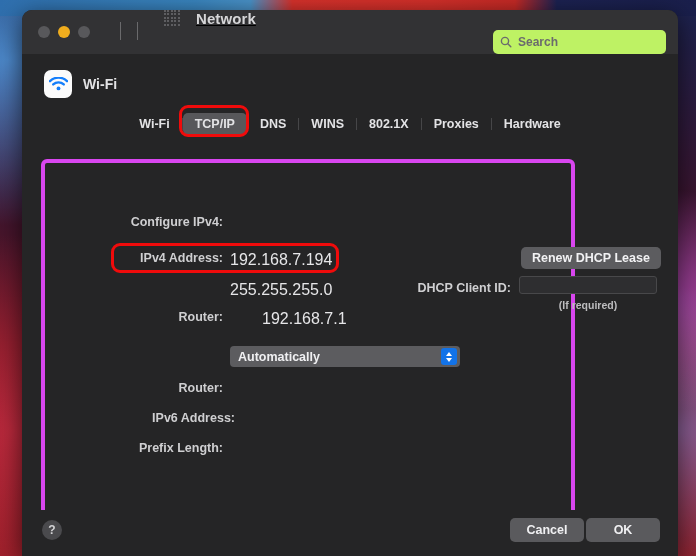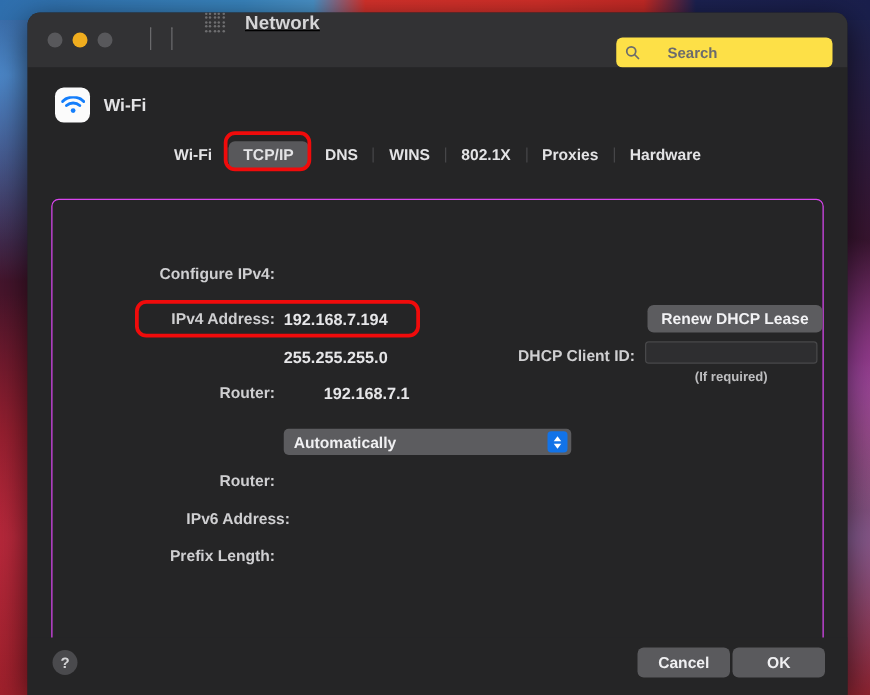--- a/index.html
+++ b/index.html
@@ -83,25 +83,25 @@
     color: #d6d6d8;
     font-size: 15px;
     font-weight: 700;
     letter-spacing: 0.1px;
   }
 
   #search-field {
     position: absolute;
     right: 12px; top: 20px;
     width: 173px; height: 24px;
-    background: #fde047;
+    background: #bef264;
     border-radius: 5px;
     display: flex; align-items: center;
     padding: 0 7px;
-    gap: 22px;
+    gap: 6px;
   }
   #search-field svg { flex: 0 0 auto; }
   #search-placeholder { color: #6b6b6d; font-size: 12px; font-weight: 700; }
 
   
   #body { position: relative; height: 502px; background: #252526; }
 
   #service-header {
     display: flex; align-items: center; gap: 11px;
     padding: 16px 0 0 22px;
@@ -140,32 +140,32 @@
     width: 70px; height: 32px;
     border: 3px solid #f00b0b;
     border-radius: 9px;
     pointer-events: none;
   }
 
   
   #panel {
     position: absolute;
     left: 19px; top: 105px;
-    width: 618px; height: 367px;
-    border: 1px solid #d946ef;
+    width: 534px; height: 367px;
+    border: 4px solid #d946ef;
     border-radius: 6px;
     background: #252526;
   }
 
   .row { position: absolute; display: flex; align-items: center; }
   .lbl {
     color: #cfcfd1; font-size: 12.5px; font-weight: 700;
     text-align: right; white-space: nowrap;
   }
-  .val { color: #e6e6e8; font-size: 13px; font-weight: 700; white-space: nowrap; }
+  .val { color: #e6e6e8; font-size: 16px; font-weight: 400; white-space: nowrap; }
 
   
   .popup {
     position: relative;
     height: 21px;
     background: #5c5c5f;
     border-radius: 4px;
     display: flex; align-items: center;
     padding: 0 26px 0 8px;
     color: #f0f0f2;

